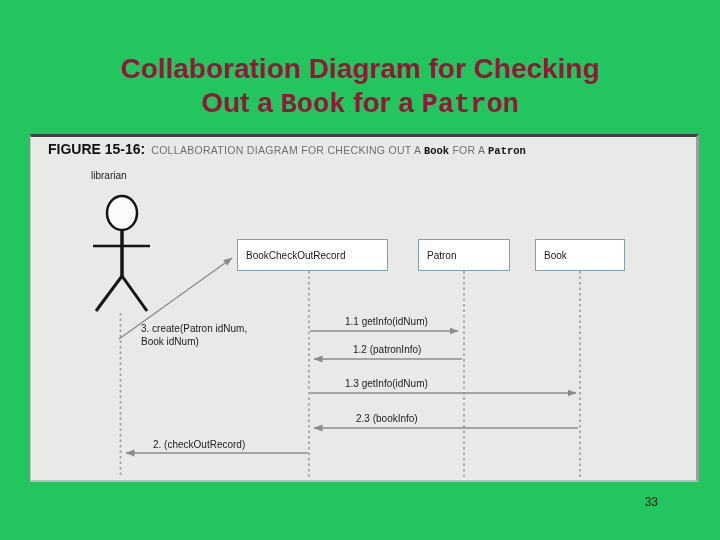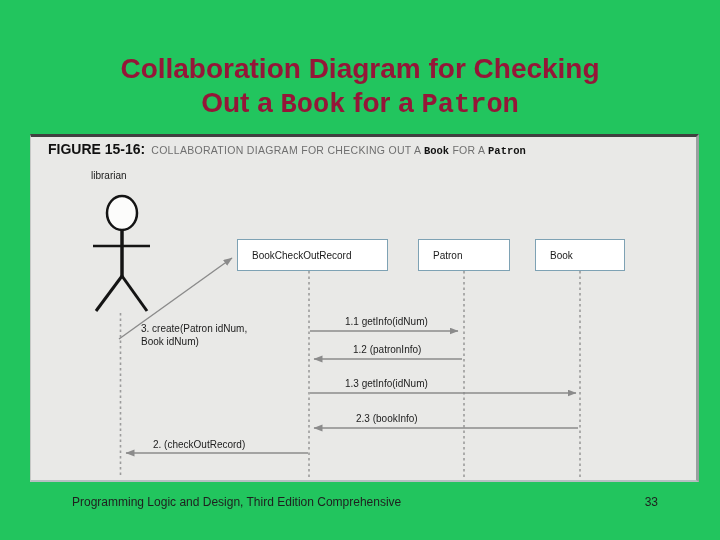--- a/index.html
+++ b/index.html
@@ -37,21 +37,21 @@
   .caption .cap-mono{
     font-family:"Liberation Mono","DejaVu Sans Mono",monospace;
     color:#111111;font-weight:600;letter-spacing:0px;
   }
   .actor-label{
     position:absolute;left:60px;top:33px;font-size:10px;color:#1a1a1a;
   }
   .obj-box{
     position:absolute;top:102px;height:32px;box-sizing:border-box;
     background:#ffffff;border:1.5px solid #7ea2b4;
-    display:flex;align-items:center;padding-left:14px;
+    display:flex;align-items:center;padding-left:8px;
     font-size:10px;color:#1a1a1a;
   }
   .box-bcor{left:206px;width:151px;}
   .box-patron{left:387px;width:92px;}
   .box-book{left:504px;width:90px;}
   .diagram-svg{position:absolute;left:0;top:0;}
   .msg-label{
     position:absolute;font-size:10px;line-height:13px;color:#1c1c1c;
     white-space:nowrap;
   }
@@ -131,15 +131,14 @@
       <div>3. create(Patron idNum,</div>
       <div>Book idNum)</div>
     </div>
     <div class="msg-label lbl-m11">1.1 getInfo(idNum)</div>
     <div class="msg-label lbl-m12">1.2 (patronInfo)</div>
     <div class="msg-label lbl-m13">1.3 getInfo(idNum)</div>
     <div class="msg-label lbl-m14">2.3 (bookInfo)</div>
     <div class="msg-label lbl-m2">2. (checkOutRecord)</div>
   </div>
 
-  <div class="footer-text">Programming Logic and Design, Third Edition Comprehensive</div>
   <div class="page-number">33</div>
 </div>
 
 </body></html>

